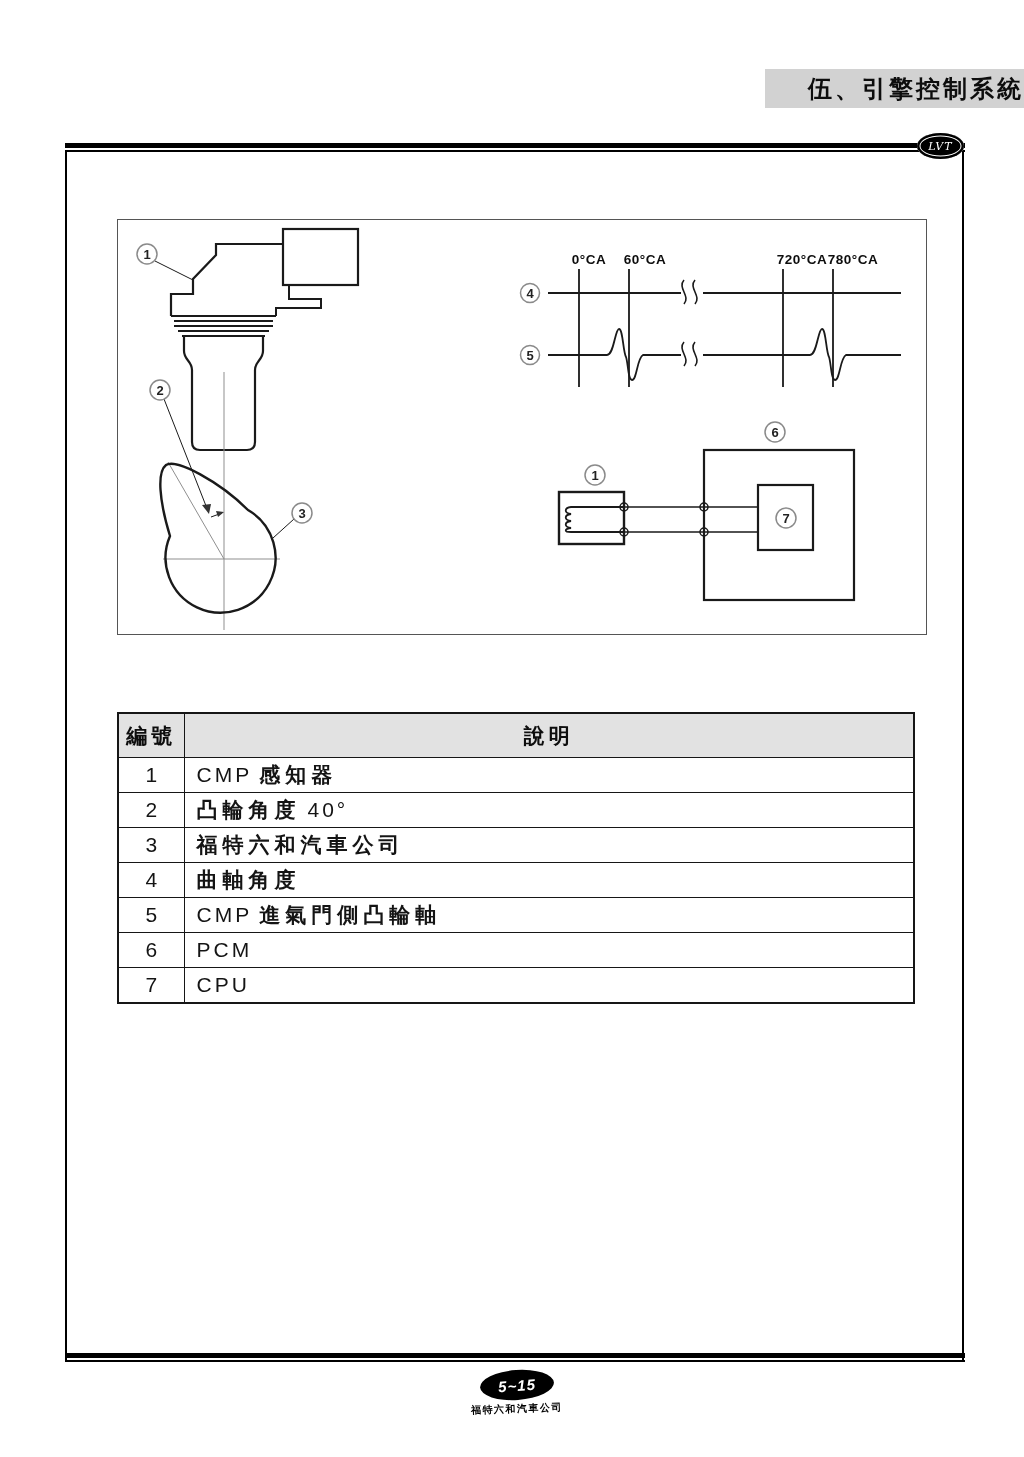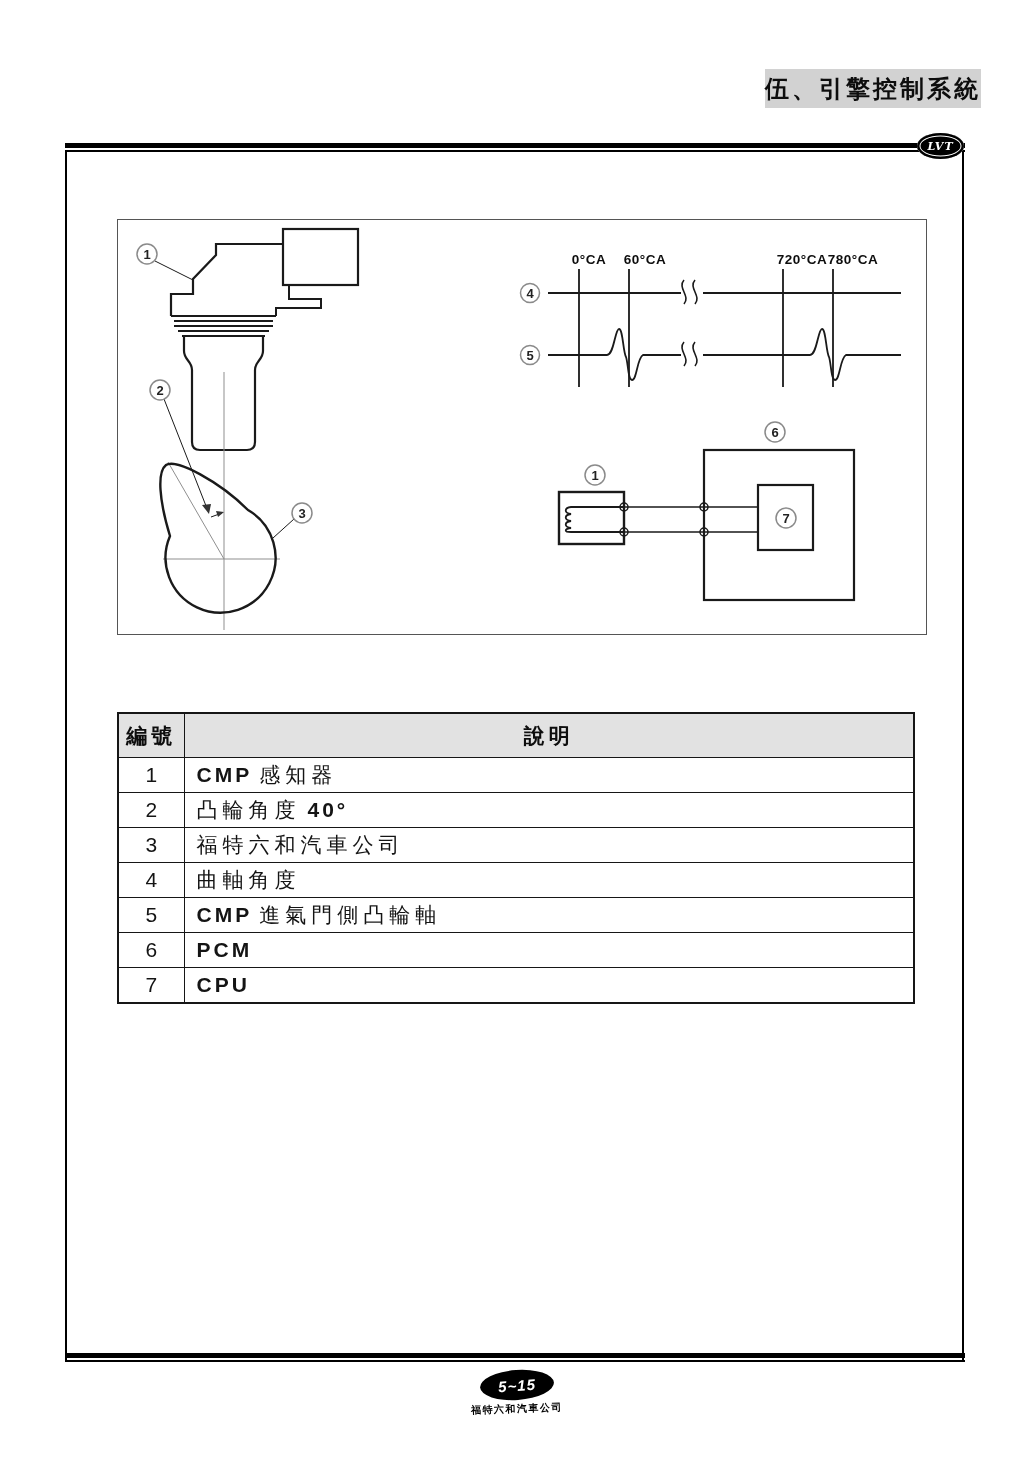--- a/index.html
+++ b/index.html
@@ -1,56 +1,56 @@
 <!DOCTYPE html>
 <html><head>
 <meta charset="utf-8">
 <style>
   html,body{margin:0;padding:0;background:#ffffff;}
   body{width:1024px;height:1457px;position:relative;font-family:"Liberation Sans",sans-serif;color:#111;overflow:hidden;}
   .abs{position:absolute;}
 
   
-  .chapter-bar{left:765px;top:69px;width:216px;height:39px;background:#d2d2d2;
+  .chapter-bar{left:765px;top:69px;width:259px;height:39px;background:#d2d2d2;
     display:flex;align-items:center;justify-content:flex-end;}
   .chapter-title{font-size:24px;font-weight:700;letter-spacing:3px;color:#0d0d0d;}
 
   
   .rule{background:#000;}
   .frame-top-thick{left:65px;top:143px;width:900px;height:5px;}
   .frame-top-thin{left:65px;top:150px;width:900px;height:2px;}
   .frame-left{left:65px;top:150px;width:2px;height:1212px;}
   .frame-right{left:962px;top:150px;width:2px;height:1212px;}
   .frame-bottom-thick{left:65px;top:1353px;width:900px;height:5px;}
   .frame-bottom-thin{left:65px;top:1360px;width:900px;height:2px;}
 
   .corner-badge{left:917px;top:133px;width:47px;height:26px;background:#000;border-radius:50%;
     display:flex;align-items:center;justify-content:center;box-shadow:inset 0 0 0 2.5px #000, inset 0 0 0 3.5px #fff;}
-  .corner-badge span{color:#fff;font-family:"DejaVu Serif",serif;font-weight:700;font-style:italic;font-size:11px;letter-spacing:1px;}
+  .corner-badge span{color:#fff;font-family:"DejaVu Serif",serif;font-weight:400;font-style:italic;font-size:11px;letter-spacing:1px;}
 
   
   .figure-panel{left:117px;top:219px;width:808px;height:414px;border:1.3px solid #555;background:#fff;}
   .figure-panel svg{display:block;}
   .ln{stroke:#1a1a1a;fill:none;}
   .thin{stroke:#8f8f8f;fill:none;}
   .callout-circle{fill:#fff;stroke:#8a8a8a;stroke-width:1.5;}
   .callout-num{font-family:"Liberation Sans",sans-serif;font-size:13px;font-weight:600;fill:#222;text-anchor:middle;dominant-baseline:central;}
   .axis-label{font-family:"Liberation Sans",sans-serif;font-size:13.5px;font-weight:700;fill:#0d0d0d;text-anchor:middle;letter-spacing:0.5px;}
 
   
   .legend{left:117px;top:712px;width:798px;border-collapse:collapse;table-layout:fixed;padding-left:43px;}
   .legend td,.legend th{border:1.6px solid #161616;}
   .legend{border:2.6px solid #161616;}
   .legend th{background:#e2e2e2;height:41px;font-size:21px;font-weight:700;letter-spacing:4px;text-align:center;color:#0d0d0d;}
   .legend td{height:32px;font-size:21px;color:#141414;}
   .col-num{width:66px;}
   .td-num{text-align:center;font-weight:400;letter-spacing:0;}
   .td-desc{padding-left:12px;text-align:left;white-space:nowrap;}
-  .seg{letter-spacing:5px;}
-  .seg.lat{font-weight:700;letter-spacing:3px;margin-top:6px;}
+  .seg{letter-spacing:5px;font-weight:bold;}
+  .seg.lat{font-weight:400;letter-spacing:3px;margin-top:6px;}
   .seg.cjk:not(:empty) + .seg.lat{padding-left:7px;}
   .seg.lat:not(:empty) + .seg.cjk:not(:empty){padding-left:7px;}
 
   
   .page-oval{left:480px;top:1370px;width:74px;height:30px;background:#000;border-radius:50%;
     display:flex;align-items:center;justify-content:center;transform:rotate(-4deg);}
   .page-oval span{color:#fff;font-style:italic;font-weight:700;font-size:15px;letter-spacing:1px;}
   .imprint{left:417px;top:1402px;width:200px;text-align:center;font-size:10px;font-weight:700;
     letter-spacing:1.5px;color:#000;transform:rotate(-2deg);}
 </style>

